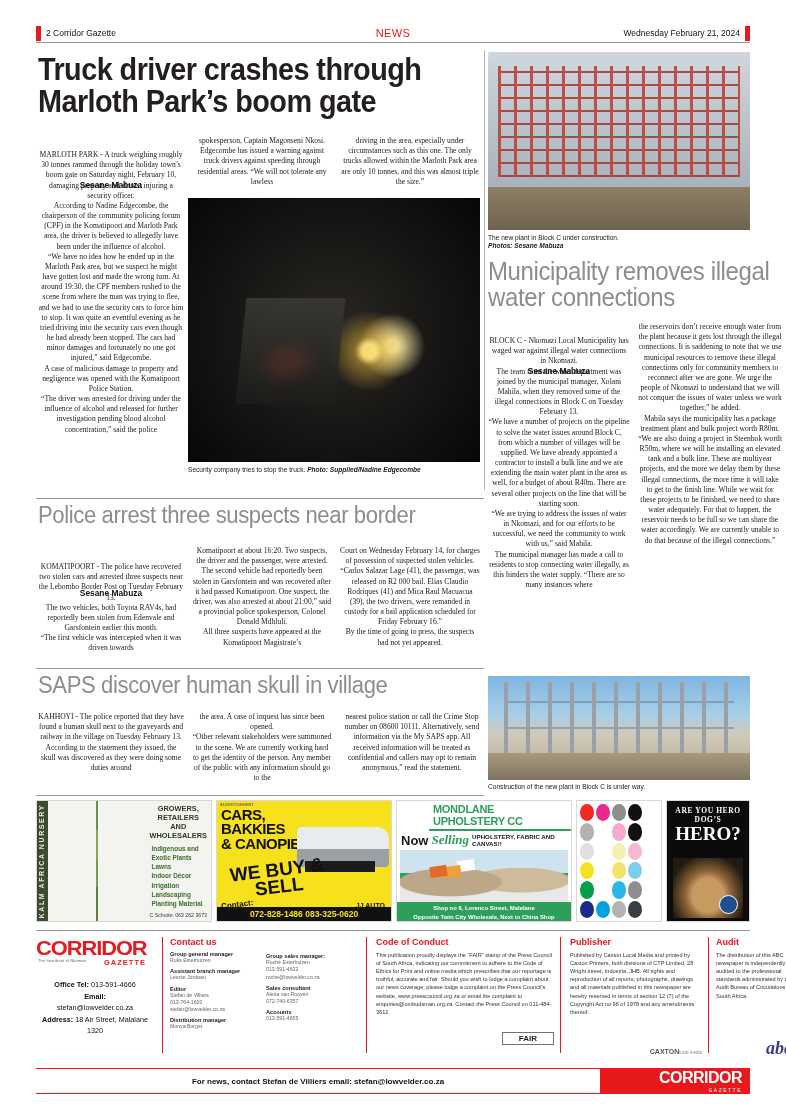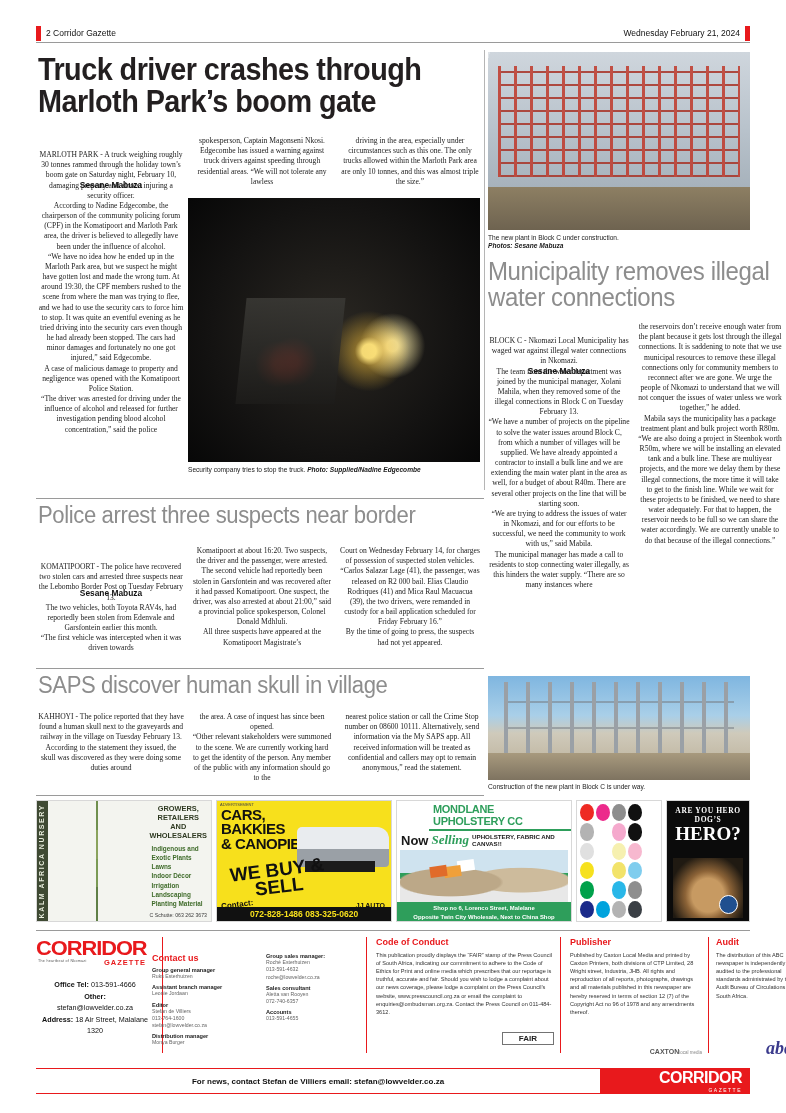--- a/index.html
+++ b/index.html
@@ -277,20 +277,21 @@
   }
 </style>
 </head>
 <body>
 
 <div class="page">
 
   <div class="topbar">
     <div class="redtick"></div>
     <div class="folio">2 Corridor Gazette</div>
+    <div class="section">NEWS</div>
     <div class="dateline">Wednesday February 21, 2024</div>
     <div class="redtick2"></div>
   </div>
   <div class="rule" style="left:36px; top:42px; width:714px; height:1px;"></div>
 
   <div class="hl-main" style="position:absolute; left:38px; top:54px; width:480px;">Truck driver crashes through Marloth Park’s boom gate</div>
 
   <div class="byline" style="position:absolute; left:38px; top:136px; width:146px;">Sesane Mabuza</div>
   <div class="body-col" style="position:absolute; left:38px; top:150px; width:146px; white-space:pre-line;">MARLOTH PARK - A truck weighing roughly 30 tonnes rammed through the holiday town’s boom gate on Saturday night, February 10, damaging property and almost injuring a security officer.
 According to Nadine Edgecombe, the chairperson of the community policing forum (CPF) in the Komatipoort and Marloth Park area, the driver is believed to allegedly have been under the influence of alcohol.
@@ -448,30 +449,30 @@
 
     <div class="fcol" style="left:0; width:118px;">
       <div style="position:relative; width:110px;">
         <div class="corridor-logo">CORRIDOR</div>
         <div class="corridor-sub">GAZETTE</div>
         <div class="corridor-tag" style="position:absolute; left:2px; top:22px;">The heartbeat of Nkomazi</div>
       </div>
       <div class="fcontact" style="margin-top:12px;">
         <div><b>Office Tel:</b>
              <span>013-591-4666</span></div>
-        <div><b>Other:</b></div>
+        <div><b>Email:</b></div>
         <div><span>stefan@lowvelder.co.za</span></div>
         <div><b>Address:</b>
              <span>18 Air Street, Malalane 1320</span></div>
       </div>
     </div>
 
     <div class="fdiv" style="left:126px;"></div>
 
-    <div class="fcol" style="left:116px; width:92px;margin-top:16px;">
+    <div class="fcol" style="left:134px; width:92px;">
       <div class="fhead">Contact us</div>
       <div class="fsub">Group general manager</div>
       <div class="fval" style="white-space:pre-line;">Ruks Esterhuizen</div>
       <div class="fsub">Assistant branch manager</div>
       <div class="fval" style="white-space:pre-line;">Leonie Jordaan</div>
       <div class="fsub">Editor</div>
       <div class="fval" style="white-space:pre-line;">Stefan de Villiers
 013-764-1600
 stefan@lowvelder.co.za</div>
       <div class="fsub">Distribution manager</div>

